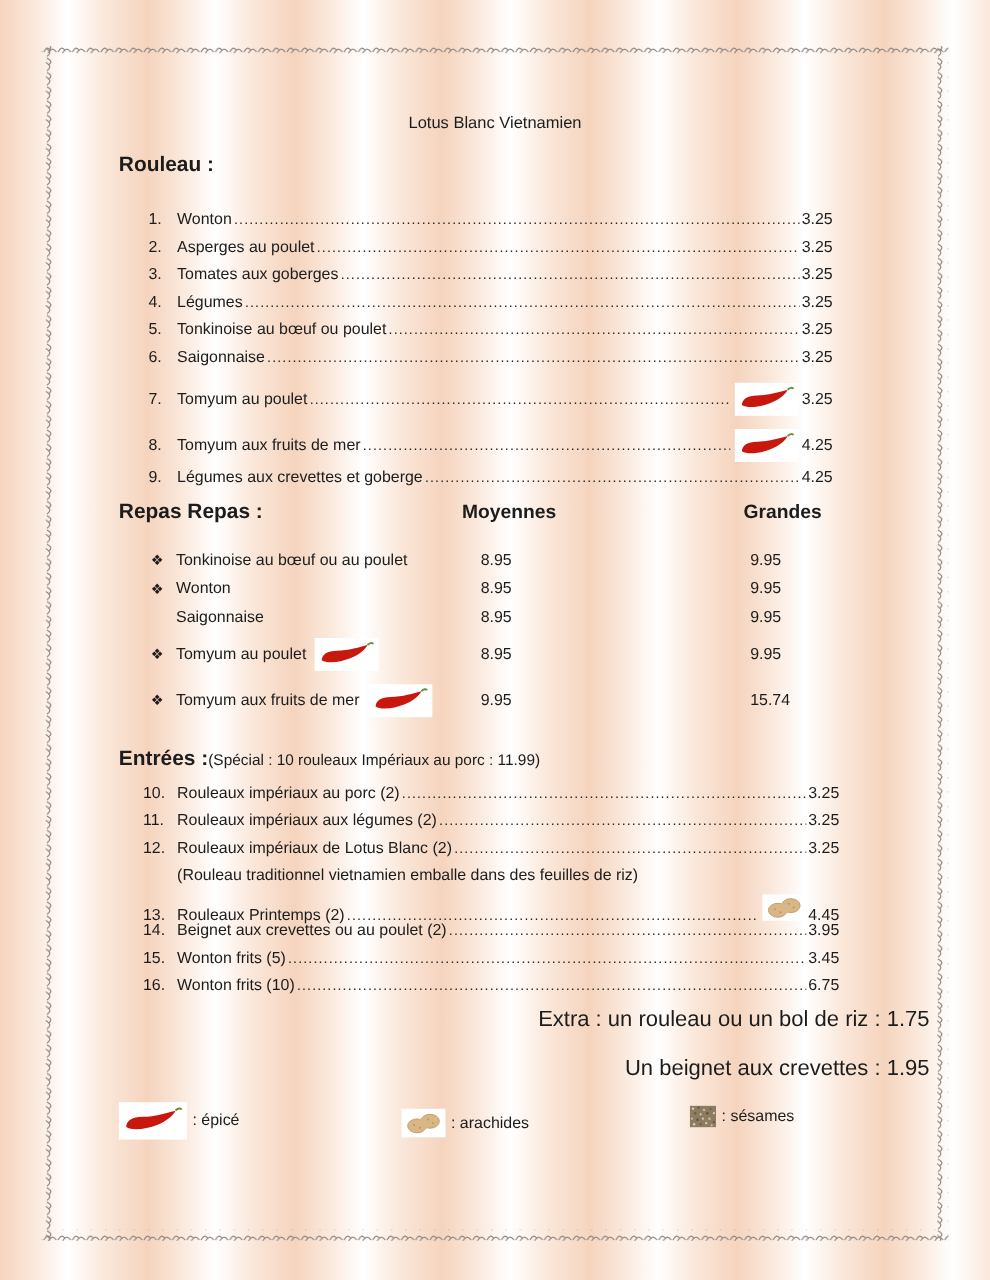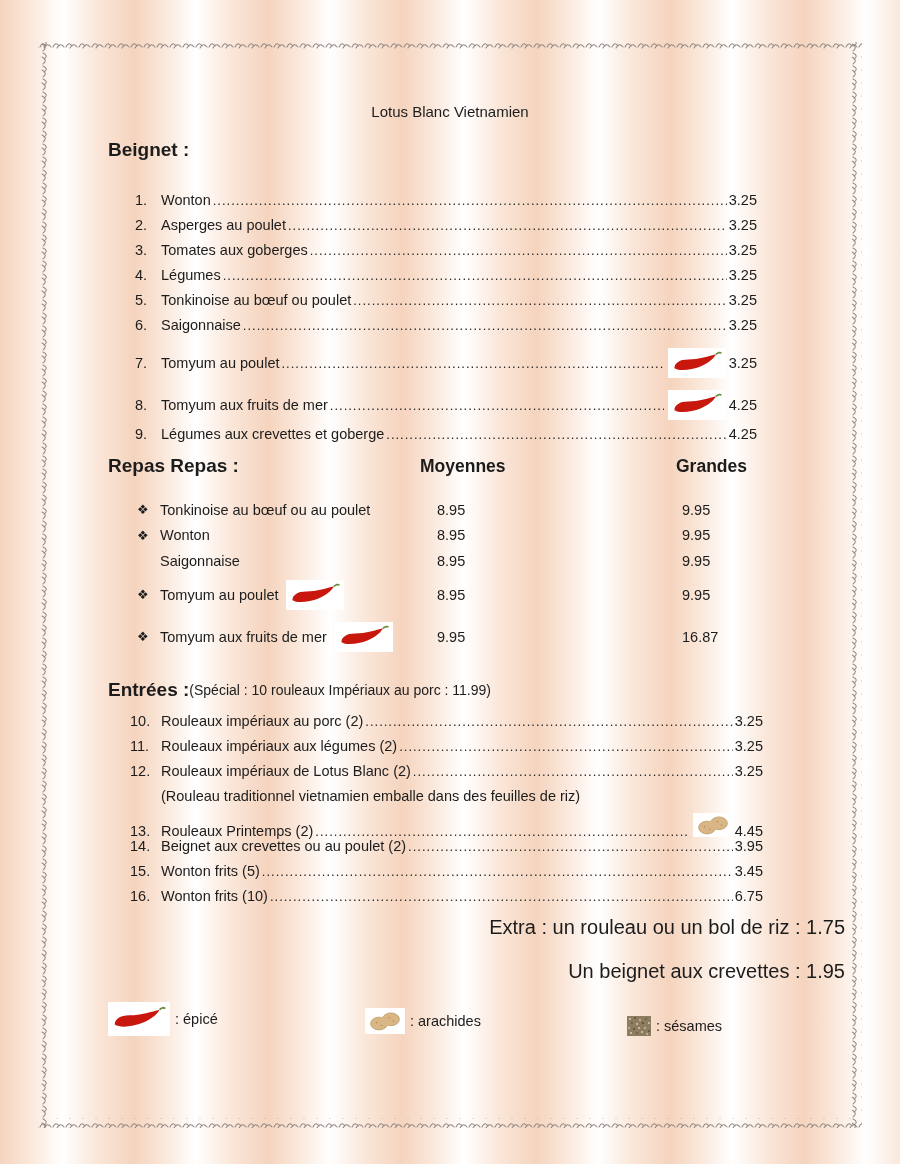--- a/index.html
+++ b/index.html
@@ -69,21 +69,21 @@
     <rect x="38" y="42" width="824" height="10" fill="url(#stitchH)"></rect>
     <rect x="38" y="1118" width="824" height="10" fill="url(#stitchH)"></rect>
     <rect x="38" y="42" width="10" height="1086" fill="url(#stitchV)"></rect>
     <rect x="852" y="42" width="10" height="1086" fill="url(#stitchV)"></rect>
   </svg>
 
   <div class="content">
 
     <div class="abs title">Lotus Blanc Vietnamien</div>
 
-    <div class="abs sec-head" style="top:139px;left:108px;">Beignet :</div>
+    <div class="abs sec-head" style="top:139px;left:108px;">Rouleau :</div>
 
     <div class="abs mlist" style="top:192px;left:135px;width:622px;">
 
       <div class="mrow">
         <span class="num">1.</span>
         <span class="iname">Wonton</span>
         <span class="leader"></span>
         <span class="price">3.25</span>
       </div>
       <div class="mrow">
@@ -204,21 +204,21 @@
         <span class="rname-wrap">
           <span>Tomyum aux fruits de mer</span>
           <span class="iconbox chili-box" style="margin-left:8px;">
             <svg width="54" height="26" viewBox="0 0 60 30">
               <path d="M52,5 C54,3 57,2 58,4" stroke="#6a8f3c" stroke-width="2" fill="none"></path>
               <path d="M4,21 C4,15 10,11 20,11 C32,11 44,7 52,5 C50,9 44,15 34,19 C24,23 10,25 4,21 Z" fill="#c8170d"></path>
             </svg>
           </span>
         </span>
         <span>9.95</span>
-        <span>16.87</span>
+        <span>15.74</span>
       </div>
     </div>
 
     <div class="abs entree-head" style="top:661px;left:108px;">
       <span class="sec-head">Entrées :</span>
       <span class="special">(Spécial : 10 rouleaux Impériaux au porc : 11.99)</span>
     </div>
 
     <div class="abs mlist" style="top:713px;left:130px;width:633px;">
 
@@ -302,21 +302,21 @@
             <ellipse cx="20" cy="13.5" rx="7" ry="6" fill="#d9b686"></ellipse>
             <circle cx="10" cy="15" r="1" fill="#b99257"></circle>
               <circle cx="16" cy="18" r="1" fill="#b99257"></circle>
             <circle cx="25" cy="9" r="1" fill="#b99257"></circle>
               <circle cx="30" cy="13" r="1" fill="#b99257"></circle>
           </svg>
         </span>
         <span>: arachides</span>
       </div>
 
-      <div class="legend-item" style="left:519px;top:16px;justify-content:space-between;">
+      <div class="legend-item" style="left:519px;top:5px;justify-content:space-between;">
         <span class="iconbox sesame-box">
           <svg width="24" height="20" viewBox="0 0 24 20">
             <rect x="0" y="0" width="24" height="20" fill="#8d7c60"></rect>
             <circle cx="3" cy="3" r="1.1" fill="#d8cbb0"></circle>
               <circle cx="8" cy="2" r="1" fill="#5f5240"></circle>
             <circle cx="13" cy="4" r="1.1" fill="#cabb9b"></circle>
               <circle cx="19" cy="3" r="1" fill="#6b5c46"></circle>
             <circle cx="22" cy="7" r="1" fill="#d8cbb0"></circle>
               <circle cx="5" cy="7" r="1.1" fill="#6b5c46"></circle>
             <circle cx="10" cy="8" r="1" fill="#d8cbb0"></circle>

